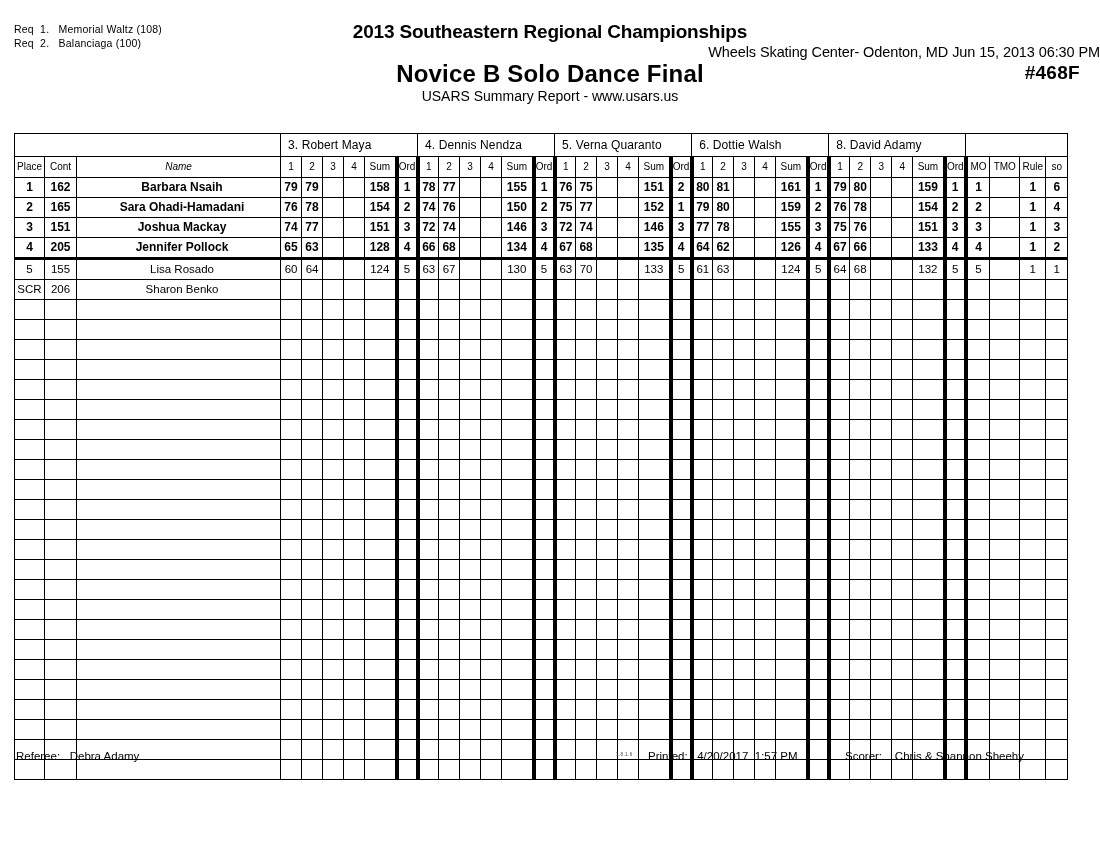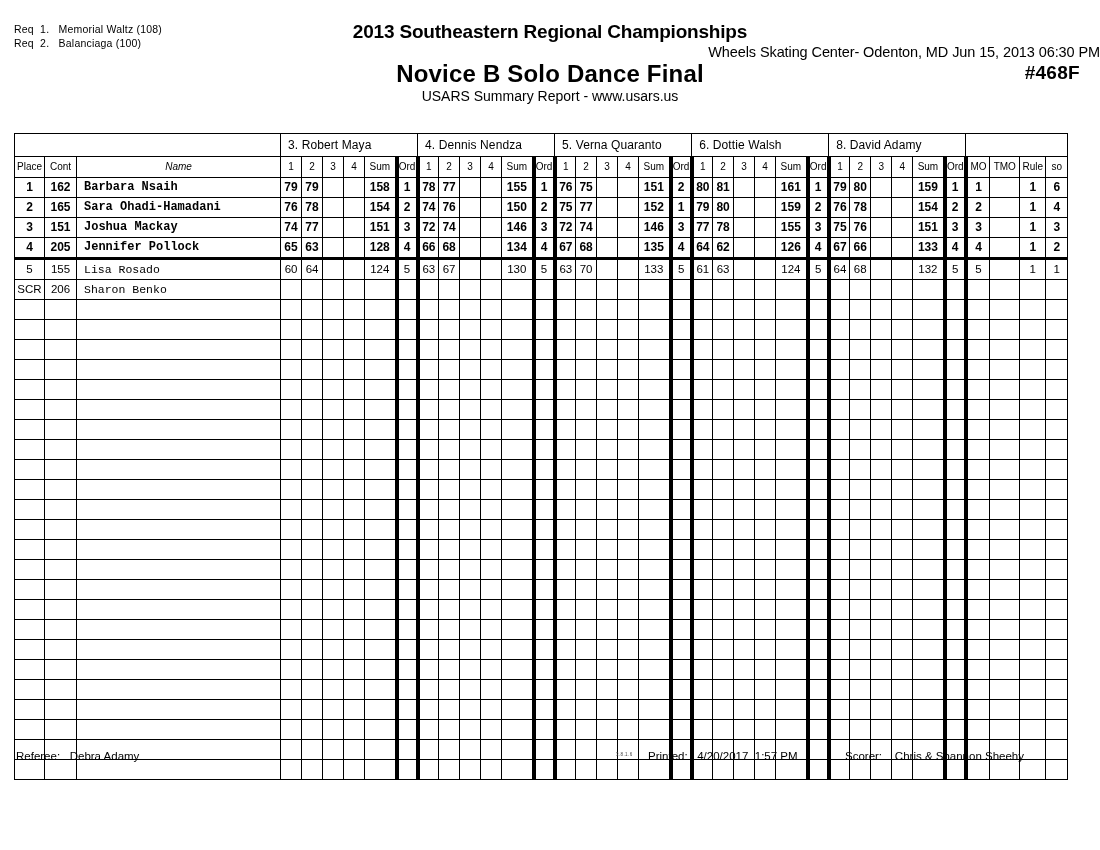--- a/index.html
+++ b/index.html
@@ -122,23 +122,22 @@
     font-style: italic;
   }
 
   
   .sep-left  { border-left: 4px solid #000 !important; }
   .sep-right { border-right: 4px solid #000 !important; }
 
   
   tr.data-row td { height: 19px; line-height: 19px; font-size: 11.5px; }
   tr.data-row td.c-name {
-    text-align: left;
+    text-align: center;
     padding-left: 7px;
-    font-family: Liberation Mono, monospace;
   }
   tr.rank-row td { font-weight: bold; font-size: 12px; }
   tr.rank-row td.c-name { font-size: 12px; }
   tr.last-ranked td { border-bottom: 3px solid #000 !important; }
 
   tr.blank-row td { height: 19px; line-height: 19px; }
 
   
 
   

